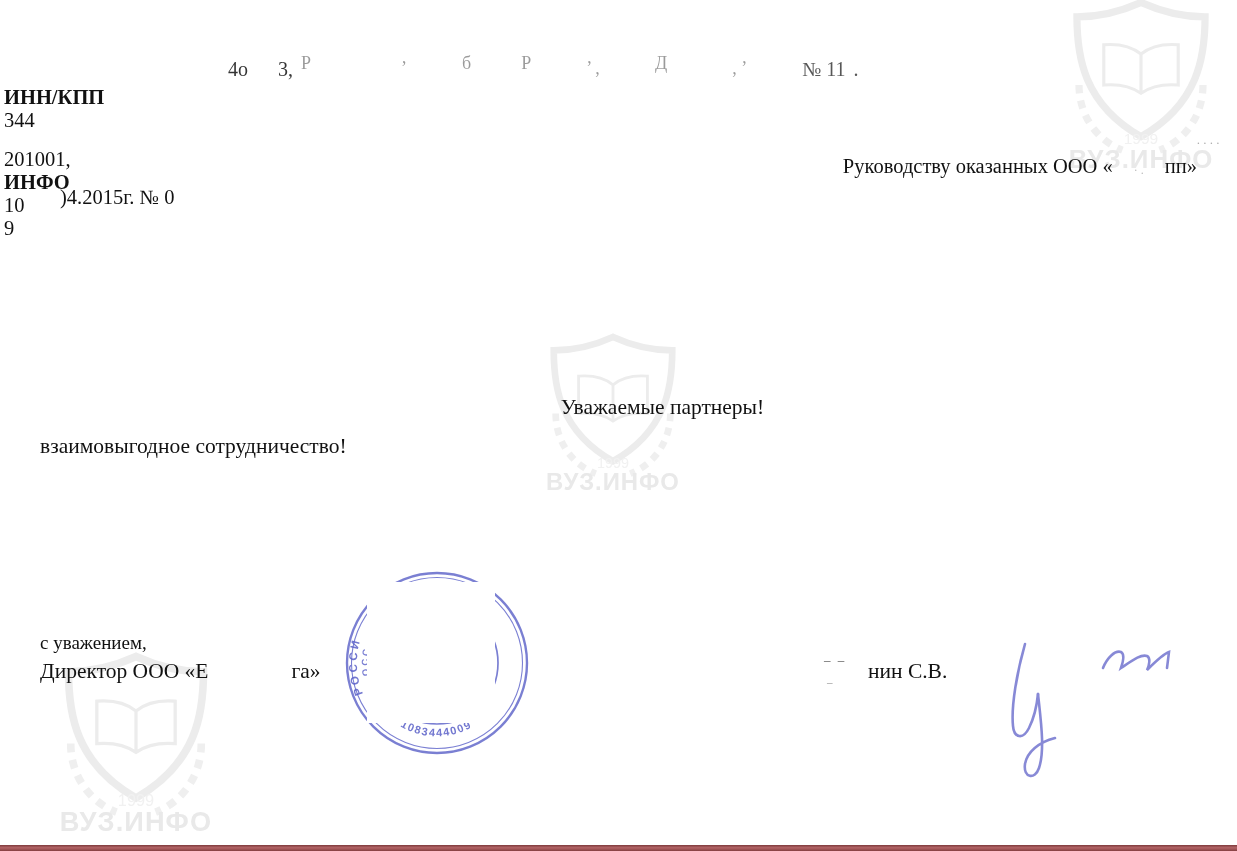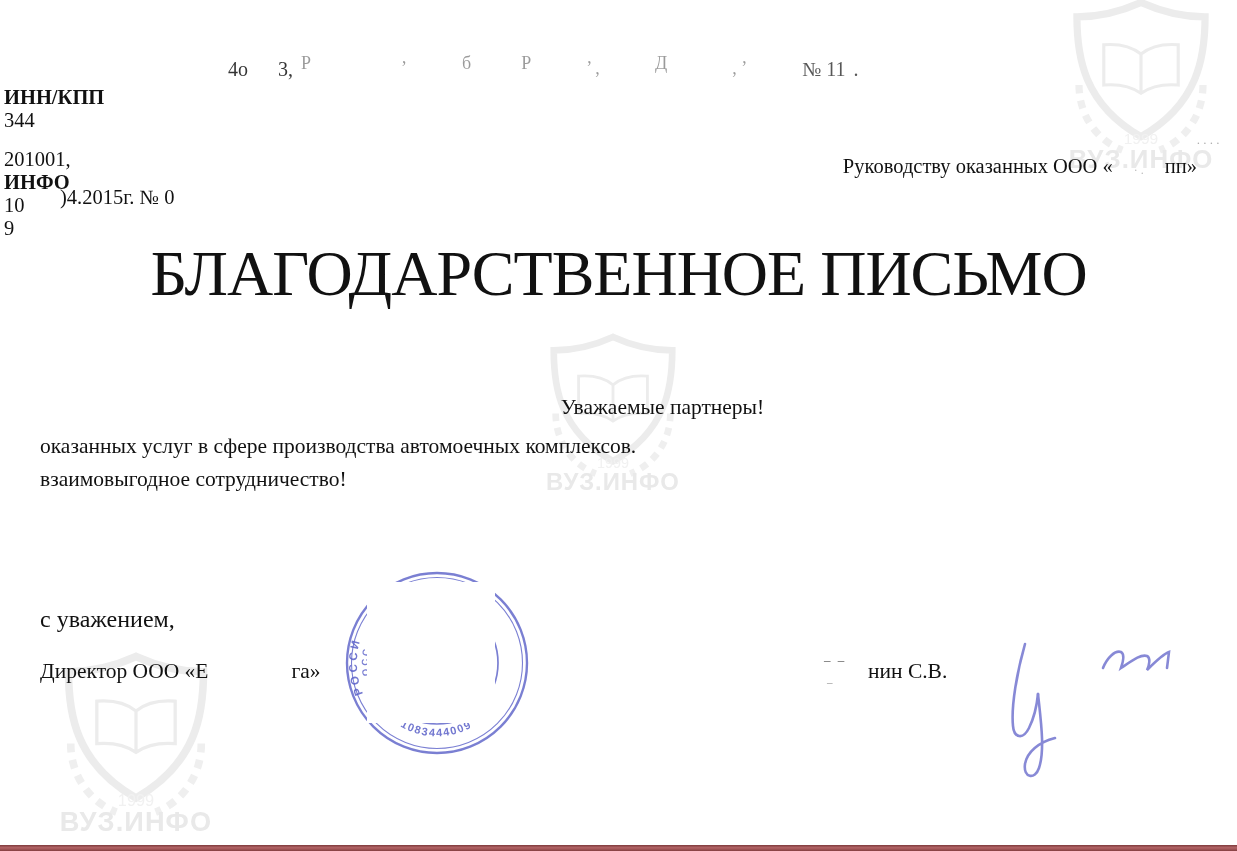--- a/index.html
+++ b/index.html
@@ -29,21 +29,21 @@
   .recipient .gapr{width:52px;opacity:.3;font-size:12px;text-align:center;align-self:flex-end;}
   .dateline{top:186px;left:43px;font-size:20.5px;margin-left:17px;}
   
   .title{top:242px;left:0;width:100%;text-align:center;font-size:64px;line-height:1;
          letter-spacing:-1px;white-space:nowrap;}
   .salutation{top:395px;left:4px;width:100%;text-align:center;font-size:21.5px;padding-left:40px;}
   .body{top:430px;left:40px;width:1157px;font-size:21.5px;line-height:33px;}
   .body .ln{white-space:normal;}
   .body .just{text-align:justify;text-align-last:justify;text-indent:56px;}
   
-  .closing{top:606px;left:40px;font-size:24px;}
+  .closing{top:632px;left:40px;font-size:19px;}
   .director{top:659px;left:40px;display:flex;align-items:flex-start;font-size:21.5px;}
   .director .gapd{width:83px;}
   .nmark1{top:652px;left:824px;font-size:13px;opacity:.8;letter-spacing:2px;}
   .nmark2{top:676px;left:827px;font-size:11px;opacity:.55;}
   .dirname{top:659px;left:868px;font-size:21.5px;}
   
   .footer-rule{position:absolute;left:0;right:0;bottom:0;height:6px;z-index:4;
       background:linear-gradient(180deg,#7e3a3c 0%,#b26466 45%,#a05355 70%,#833f41 100%);}
   
   .wm svg{display:block;}
@@ -164,26 +164,24 @@
   </div>
 
   <div class="txt recipient">
     <span>Руководству оказанных ООО «</span>
     <span class="gapr">· .</span>
     <span>пп»</span>
   </div>
 
   <div class="txt dateline">)4.2015г. № 0</div>
 
-  <div class="txt title">БЛАГОДАРСТВЕННОЕ ПИСЬМО</div>
 
   <div class="txt salutation">Уважаемые партнеры!</div>
 
   <div class="txt body">
-    <div class="ln">оказанных услуг в сфере производства автомоечных комплексов.</div>
     <div class="ln">взаимовыгодное сотрудничество!</div>
   </div>
 
   <div class="txt closing">с уважением,</div>
 
   <div class="txt director">
     <span>Директор ООО «Е</span>
     <span class="gapd"></span>
     <span>га»</span>
   </div>

